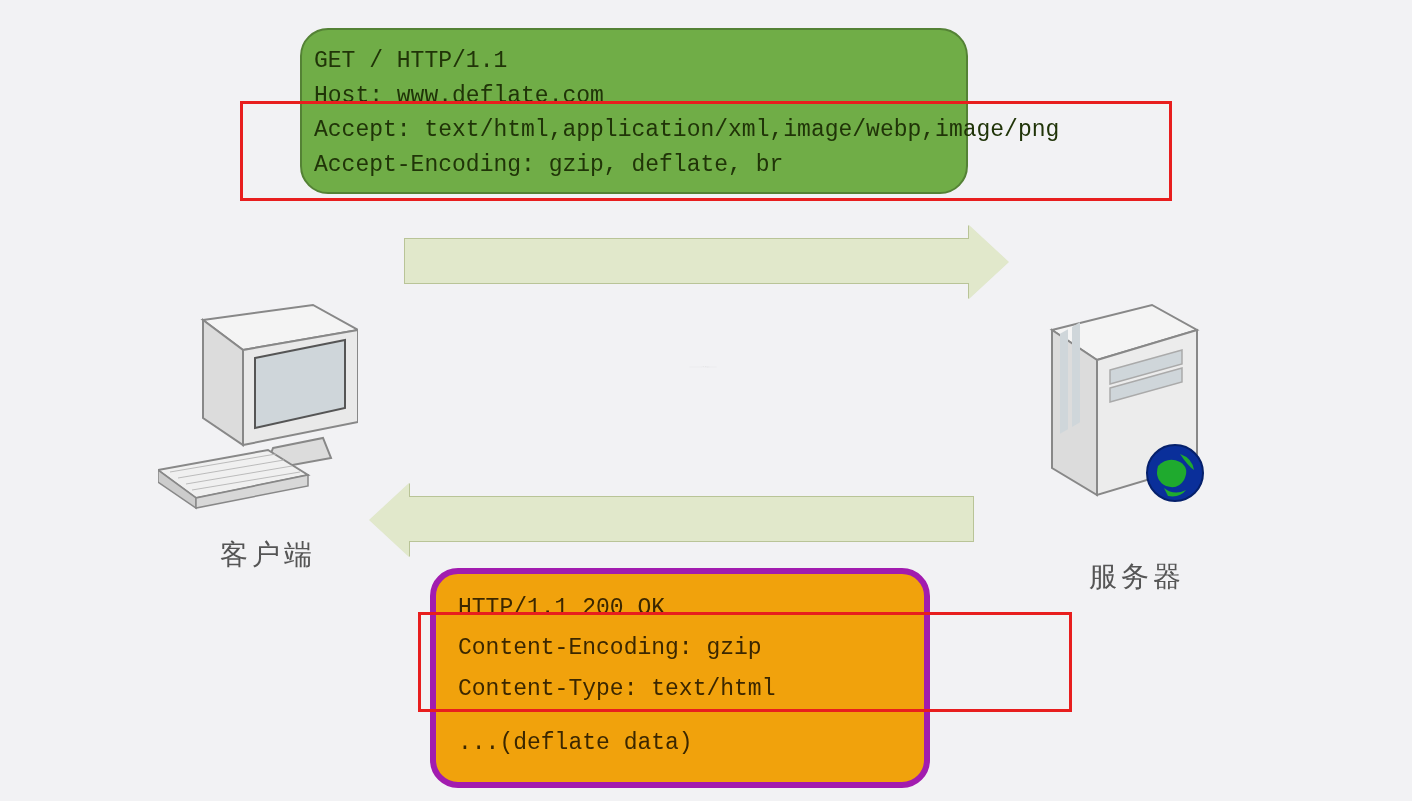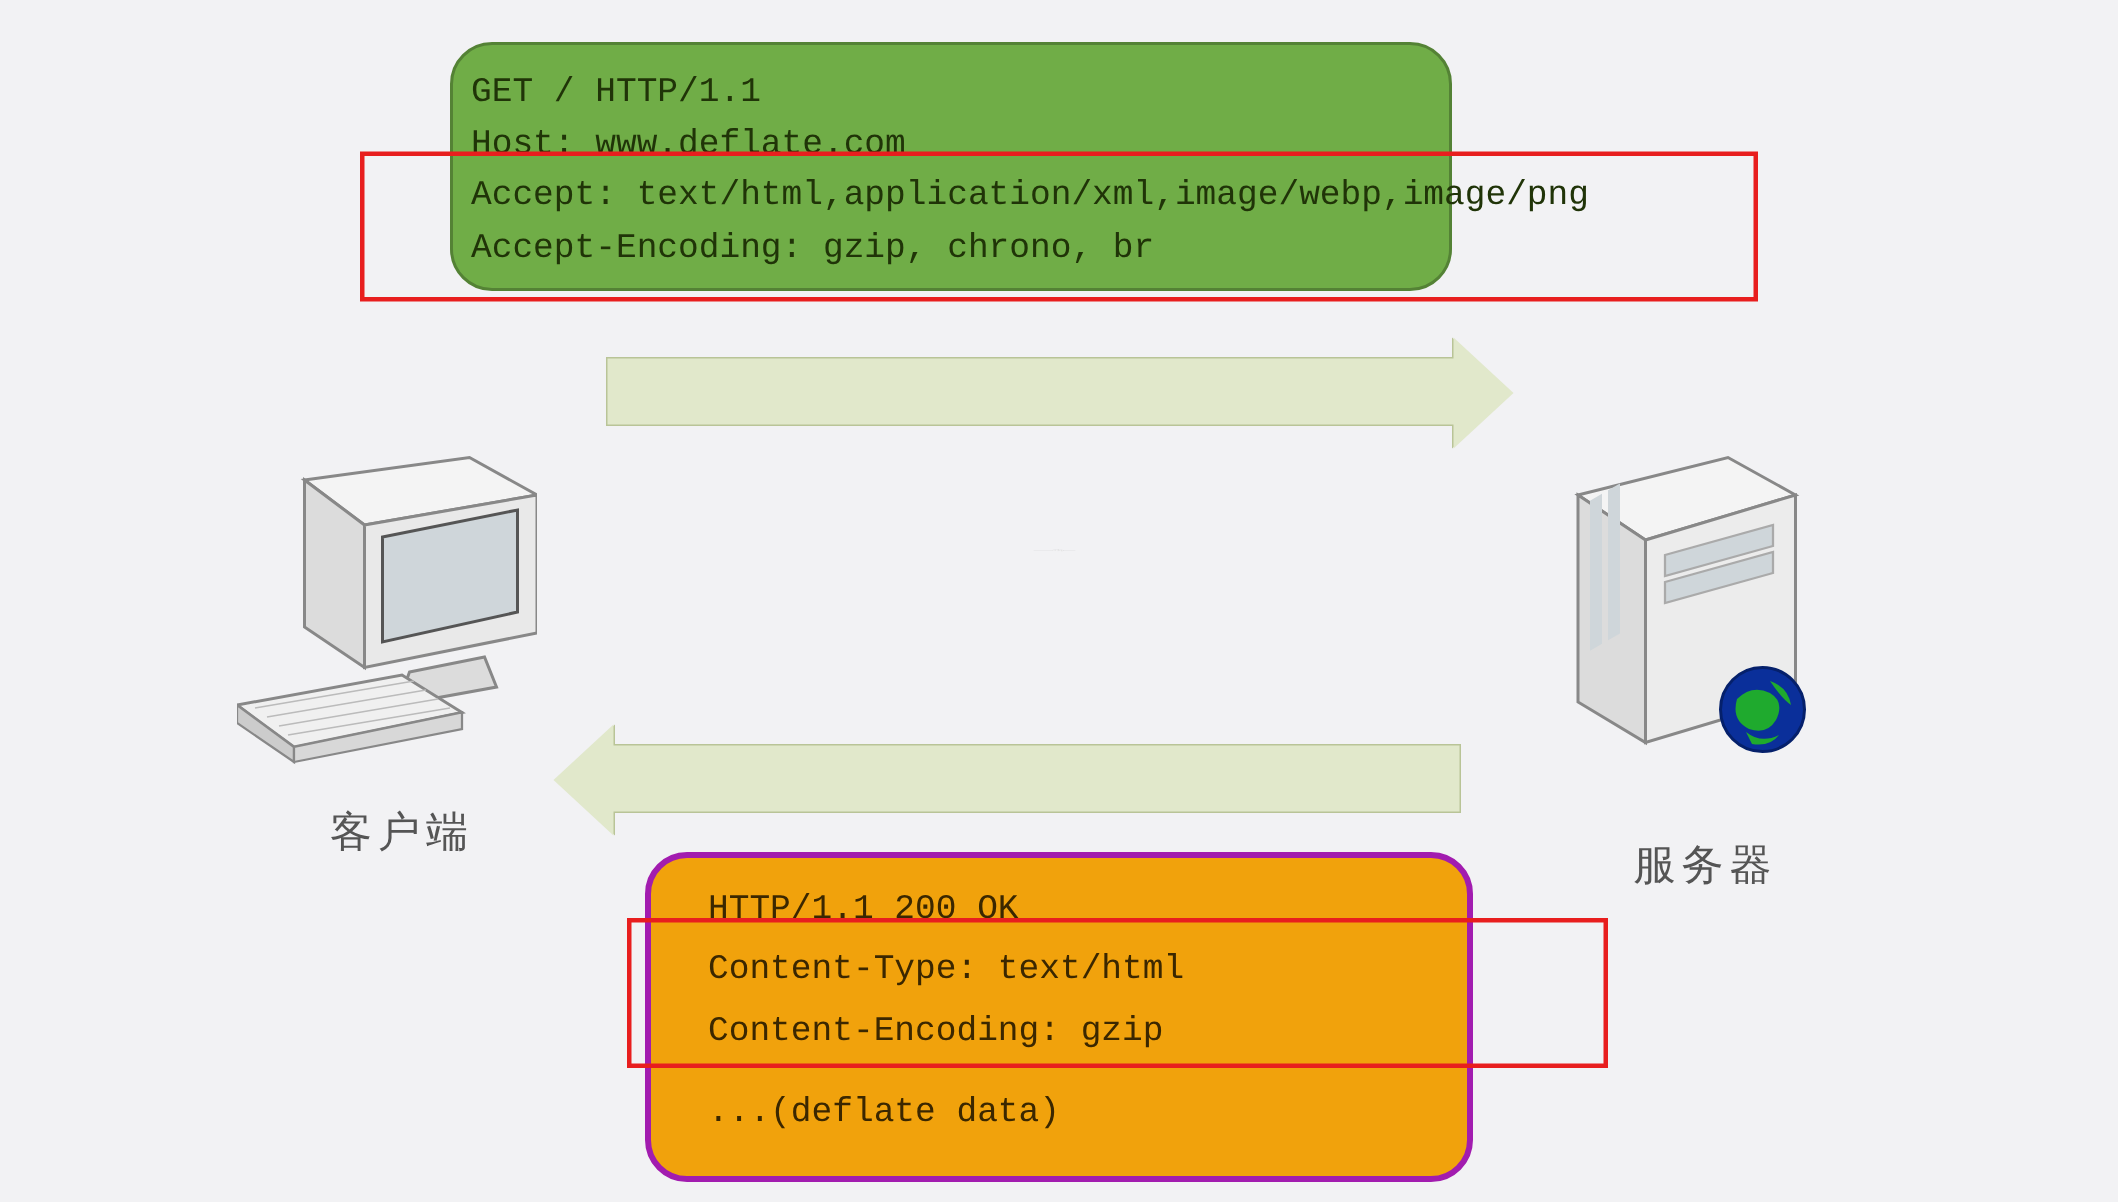--- a/index.html
+++ b/index.html
@@ -27,26 +27,26 @@
       padding: 14px 24px 10px 12px;
       font-size: 23px;
       color: #203408;
       line-height: 1.5;
       white-space: nowrap;
     }
     .response-box {
       position: absolute;
       left: 430px;
       top: 568px;
-      width: 552px;
+      width: 500px;
       height: 220px;
       background: #f1a20c;
-      border: 4px solid #a21caf;
+      border: 6px solid #a21caf;
       border-radius: 28px;
-      padding: 14px 38px;
+      padding: 14px 22px;
       font-size: 23px;
       color: #3b2700;
       line-height: 1.75;
     }
     .highlight-box {
       position: absolute;
       border: 3px solid #e81e1e;
       background: transparent;
       pointer-events: none;
     }
@@ -107,21 +107,21 @@
   </style>
 </head>
 <body>
 
 <div class="canvas">
 
   <div class="request-box">
     <div>GET / HTTP/1.1</div>
     <div>Host: www.deflate.com</div>
     <div>Accept: text/html,application/xml,image/webp,image/png</div>
-    <div>Accept-Encoding: gzip, chrono, br</div>
+    <div>Accept-Encoding: gzip, deflate, br</div>
   </div>
 
   <div class="arrow right">
     <div class="arrow-head"></div>
   </div>
 
   <svg class="wire" width="950" height="60" viewBox="0 0 950 60" style="top:366px;">
     <line x1="0" y1="30" x2="370" y2="30" stroke="#9e9e9e" stroke-width="2"></line>
     <line x1="590" y1="30" x2="830" y2="30" stroke="#9e9e9e" stroke-width="2"></line>
     <polyline points="370,30 430,12 420,30 500,8 480,35 560,16 545,40 600,30" fill="#ffffff" stroke="#777" stroke-width="2"></polyline>
@@ -178,22 +178,22 @@
       <path d="M30,6 Q42,10 44,22 Q38,18 30,6 Z" fill="#1faa2e"></path>
       <path d="M14,40 Q24,48 36,42 Q30,50 18,48 Z" fill="#1faa2e"></path>
     </g>
   </svg>
 
   <div class="label client">客户端</div>
   <div class="label server">服务器</div>
 
   <div class="response-box">
     <div>HTTP/1.1 200 OK</div>
+    <div>Content-Encoding: gzip</div>
     <div>Content-Type: text/html</div>
-    <div>Content-Encoding: gzip</div>
     <div style="height:14px"></div>
     <div>...(deflate data)</div>
   </div>
 
   <div class="highlight-box hl1"></div>
   <div class="highlight-box hl2"></div>
 
 </div>
 
 </body></html>

